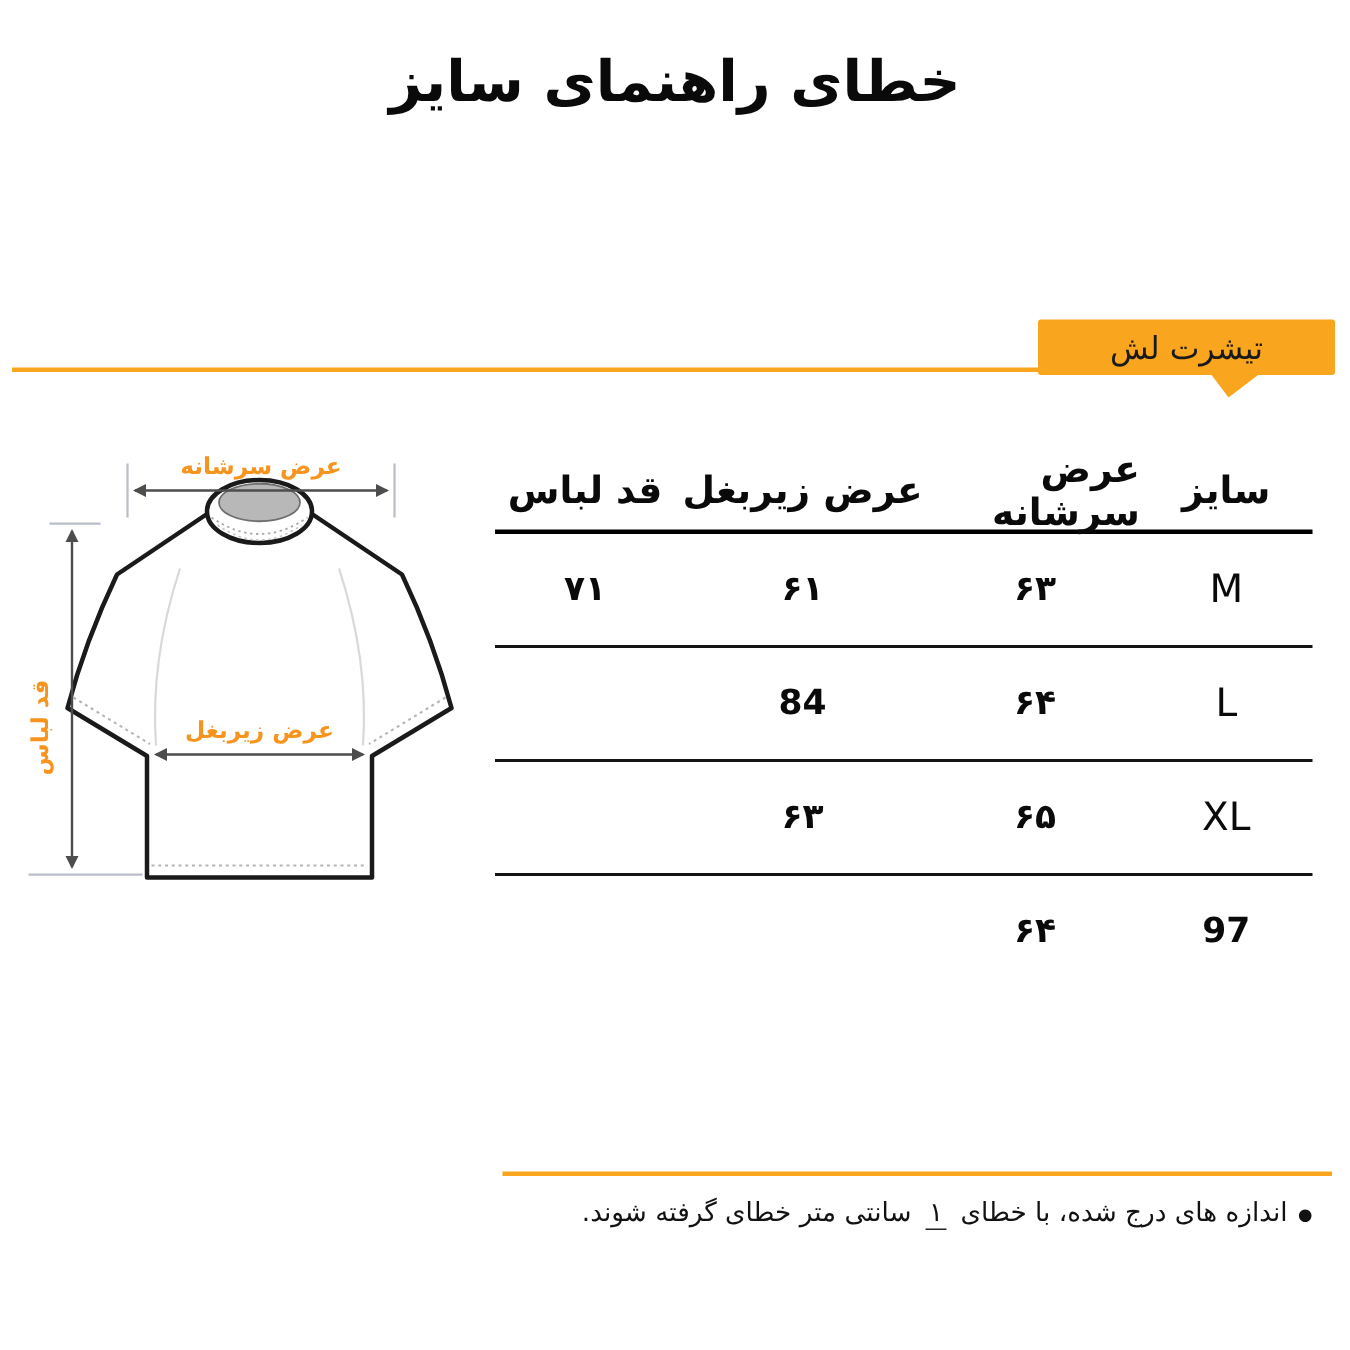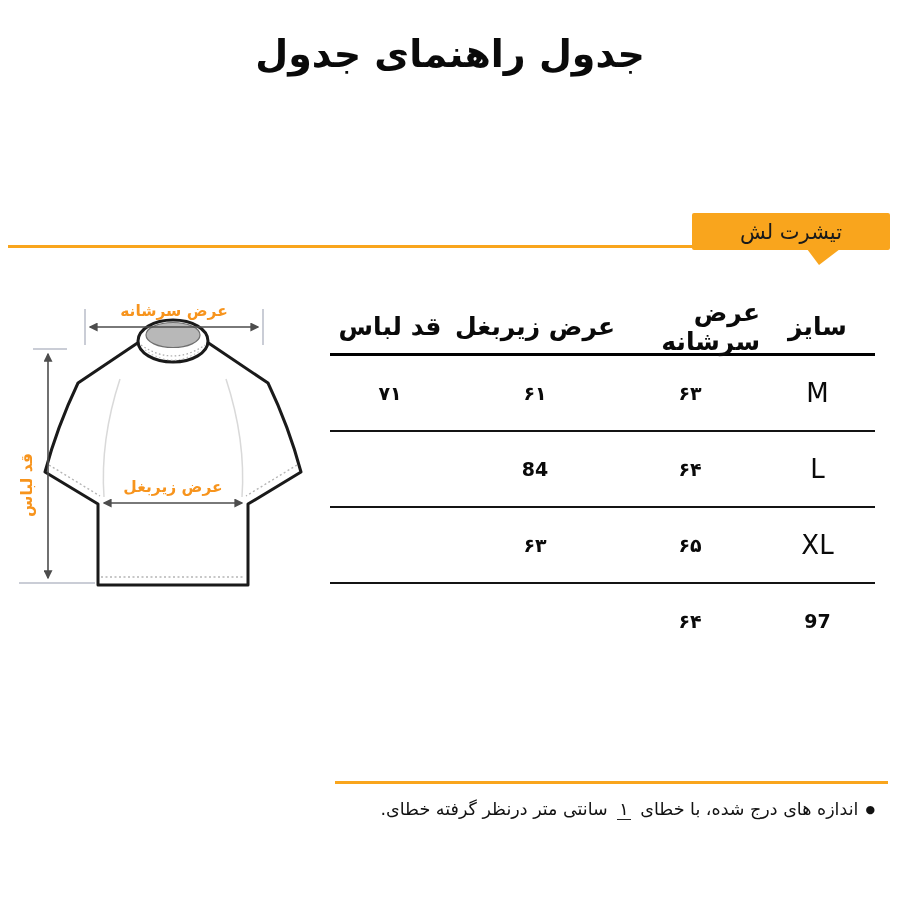--- a/index.html
+++ b/index.html
@@ -37,42 +37,42 @@
   .size-table { position:absolute; left:330px; top:300px; width:545px; direction:rtl; }
   .trow { display:grid; grid-template-columns:115px 140px 170px 120px; }
   .thead { border-bottom:3px solid #000; }
   .cell {
     display:flex; align-items:center; justify-content:center;
     color:#0a0a0a; direction:rtl;
   }
   .thead .cell { height:53px; font-size:25px; font-weight:bold; }
   .drow { border-bottom:2px solid #141414; }
   .drow:last-child { border-bottom:none; }
-  .drow .cell { height:74px; font-size:19px; font-weight:bold; }
+  .drow .cell { height:74px; font-size:23px; font-weight:bold; }
   .drow .cell.latin { font-weight:400; font-size:26px; direction:ltr; }
 
   .footer-line {
     position:absolute; top:781px; left:335px; width:553px; height:3px;
     background:#F9A51D;
   }
   .note {
     position:absolute; top:799px; right:25px; direction:rtl;
     font-size:17.5px; color:#121212;
     display:flex; align-items:center; gap:7px;
   }
   .note .bullet { font-size:11px; line-height:1; }
   .note .num { border-bottom:1.6px solid #222; padding:0 2px; }
   .note-text span { margin-left:4px; }
 </style>
 </head>
 <body>
 
 <div id="canvas">
 
-  <div class="title">جدول راهنمای جدول</div>
+  <div class="title">خطای راهنمای سایز</div>
 
   <div class="divider"></div>
 
   <div class="banner">
     <span>تیشرت لش</span>
     <svg class="banner-tail" width="33" height="16" viewBox="0 0 33 16">
       <polygon points="0,0 33,0 12,16" fill="#F9A51D"></polygon>
     </svg>
   </div>
 
@@ -155,17 +155,17 @@
     </div>
   </div>
 
   <div class="footer-line"></div>
 
   <div class="note">
     <span class="bullet">●</span>
     <span class="note-text">
       <span>اندازه های درج شده، با خطای</span>
       <span class="num">۱</span>
-      <span>سانتی متر درنظر گرفته خطای.</span>
+      <span>سانتی متر خطای گرفته شوند.</span>
     </span>
   </div>
 
 </div>
 
 </body></html>

